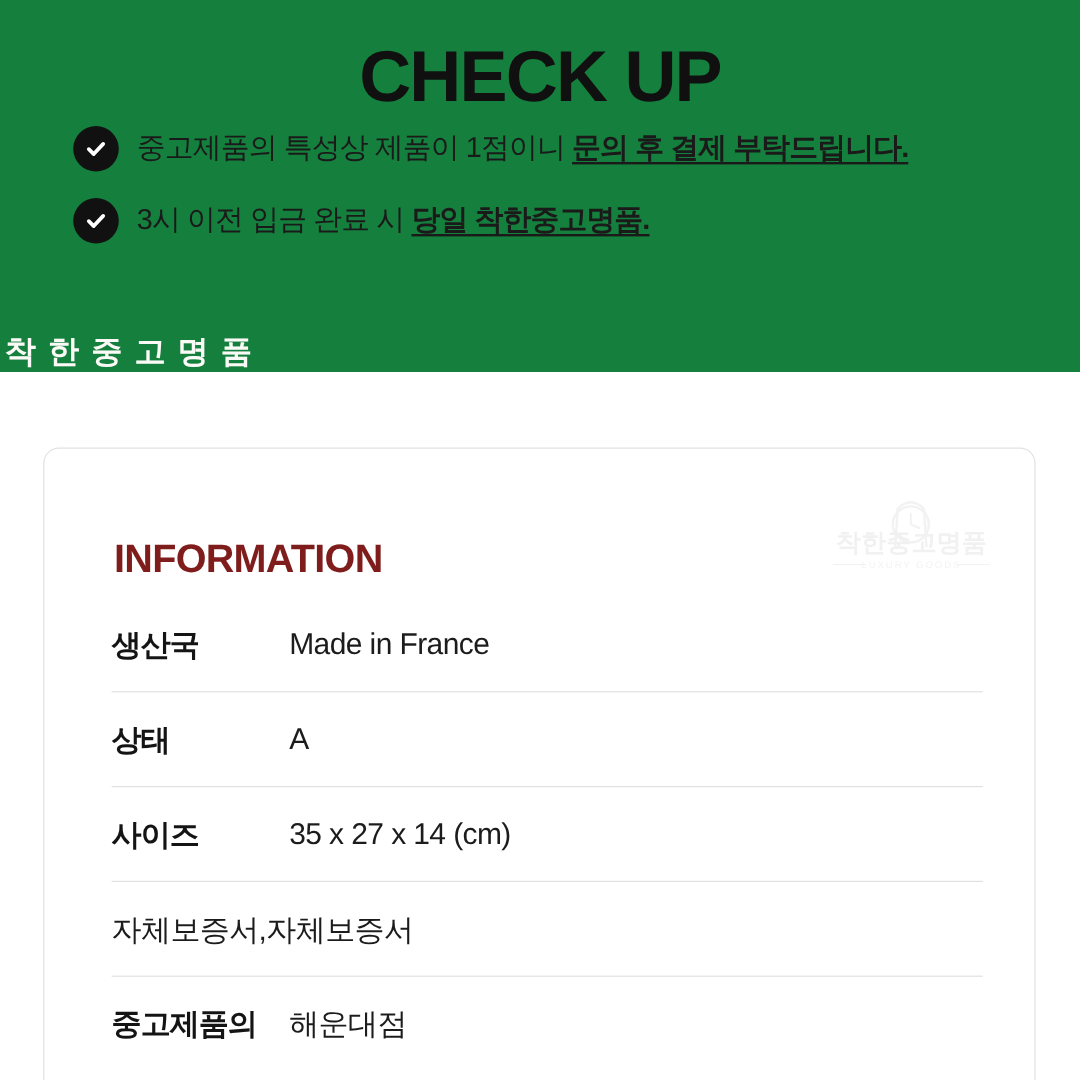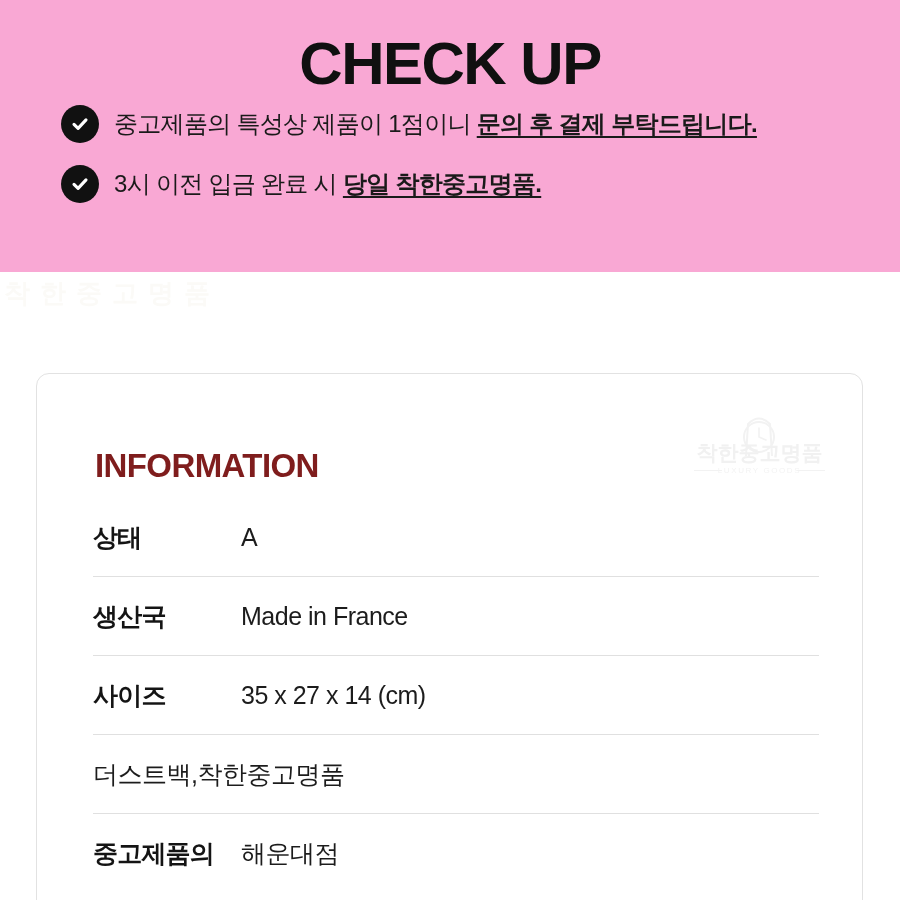--- a/index.html
+++ b/index.html
@@ -23,22 +23,22 @@
     background: #ffffff;
     overflow: hidden;
   }
 
   
   .checkup-band {
     position: absolute;
     left: 0;
     top: 0;
     width: 900px;
-    height: 272px;
-    background: #f9a8d4;
+    height: 310px;
+    background: #15803d;
   }
 
   .checkup-title {
     position: absolute;
     left: 0;
     top: -12px;
     width: 900px;
     text-align: center;
     font-size: 60px;
     font-weight: 700;
@@ -266,36 +266,36 @@
       </svg>
       <div class="wm-rule left"></div>
       <div class="wm-rule right"></div>
       <div class="wm-word">착한중고명품</div>
       <div class="wm-sub">LUXURY GOODS</div>
     </div>
 
     <div class="spec-table">
 
       <div class="spec-row">
+        <div class="spec-label">생산국</div>
+        <div class="spec-value">Made in France</div>
+      </div>
+
+      <div class="spec-row">
         <div class="spec-label">상태</div>
         <div class="spec-value">A</div>
       </div>
 
       <div class="spec-row">
-        <div class="spec-label">생산국</div>
-        <div class="spec-value">Made in France</div>
-      </div>
-
-      <div class="spec-row">
         <div class="spec-label">사이즈</div>
         <div class="spec-value">35 x 27 x 14 (cm)</div>
       </div>
 
       <div class="spec-row">
-        <div class="spec-value">더스트백,착한중고명품</div>
+        <div class="spec-value">자체보증서,자체보증서</div>
       </div>
 
       <div class="spec-row">
         <div class="spec-label">중고제품의</div>
         <div class="spec-value">해운대점</div>
       </div>
 
     </div>
   </section>
 

